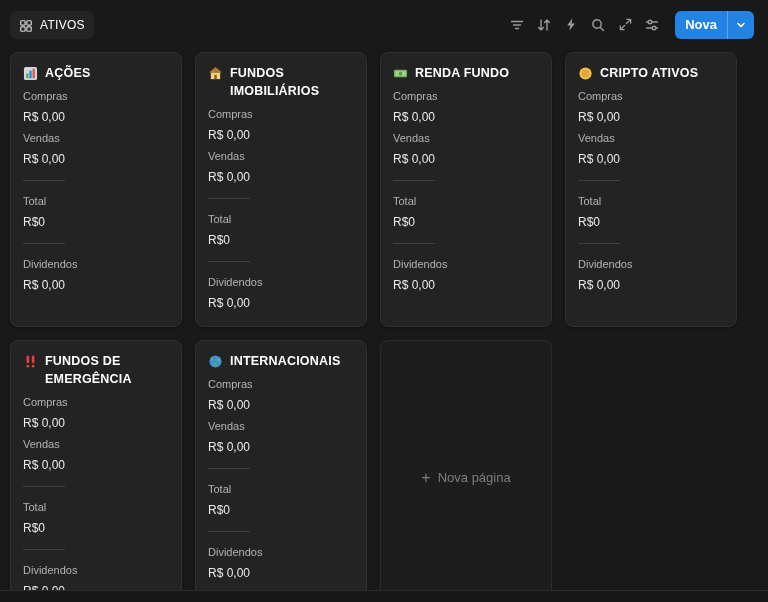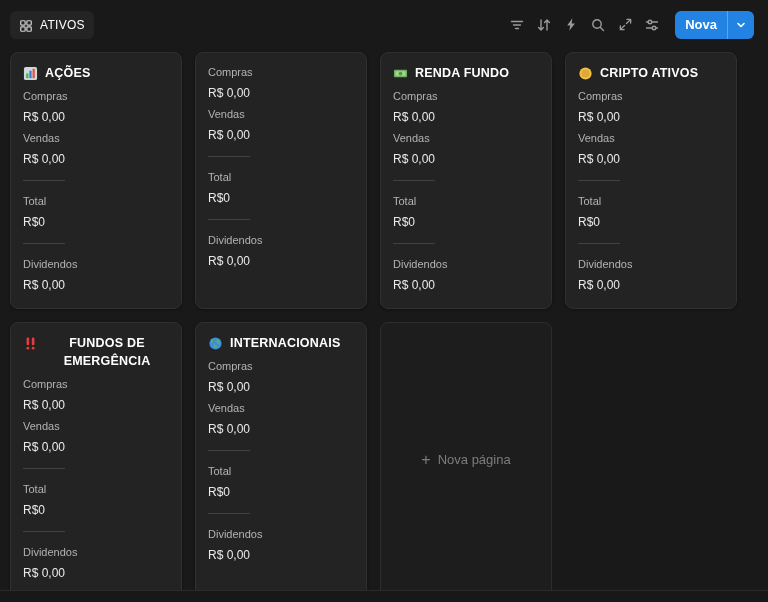--- a/index.html
+++ b/index.html
@@ -49,21 +49,21 @@
   .card {
     background:#232323;
     border:1px solid #303030;
     border-radius:8px;
     padding:9px 12px 12px 12px;
     box-shadow:0 1px 3px rgba(0,0,0,.35);
     cursor:pointer;
   }
   .card-title-row { display:flex; align-items:flex-start; gap:7px; margin:2px 0 4px 0; }
   .card-icon { flex:0 0 auto; display:flex; margin-top:2px; }
-  .card-title { font-size:12.5px; font-weight:700; color:#ffffff; line-height:18px; letter-spacing:.2px;text-align:center; }
+  .card-title { font-size:12.5px; font-weight:700; color:#ffffff; line-height:18px; letter-spacing:.2px; }
   .prop-label { font-size:11px; line-height:21px; color:#b3b3b3; }
   .prop-value { font-size:12px; line-height:21px; color:#eaeaea; }
   .card-divider { width:42px; border-top:1px solid #414141; margin:10px 0; }
 
   .new-page-card {
     background:#1d1d1d;
     border:1px solid #2d2d2d;
     border-radius:8px;
     display:flex; align-items:center; justify-content:center;
     cursor:pointer;
@@ -165,20 +165,30 @@
     <div class="prop-value">R$ 0,00</div>
     <div class="card-divider"></div>
     <div class="prop-label">Total</div>
     <div class="prop-value">R$0</div>
     <div class="card-divider"></div>
     <div class="prop-label">Dividendos</div>
     <div class="prop-value">R$ 0,00</div>
   </div>
 
   <div class="card">
+    <div class="card-title-row">
+      <span class="card-icon">
+        <svg width="15" height="15" viewBox="0 0 16 16">
+          <polygon points="8,1 15,7 1,7" fill="#b5762f"></polygon>
+          <rect x="3" y="7" width="10" height="7" fill="#f0d27c"></rect>
+          <rect x="6.7" y="9.4" width="2.6" height="4.6" fill="#8a5a2a"></rect>
+        </svg>
+      </span>
+      <span class="card-title">FUNDOS IMOBILIÁRIOS</span>
+    </div>
     <div class="prop-label">Compras</div>
     <div class="prop-value">R$ 0,00</div>
     <div class="prop-label">Vendas</div>
     <div class="prop-value">R$ 0,00</div>
     <div class="card-divider"></div>
     <div class="prop-label">Total</div>
     <div class="prop-value">R$0</div>
     <div class="card-divider"></div>
     <div class="prop-label">Dividendos</div>
     <div class="prop-value">R$ 0,00</div>

